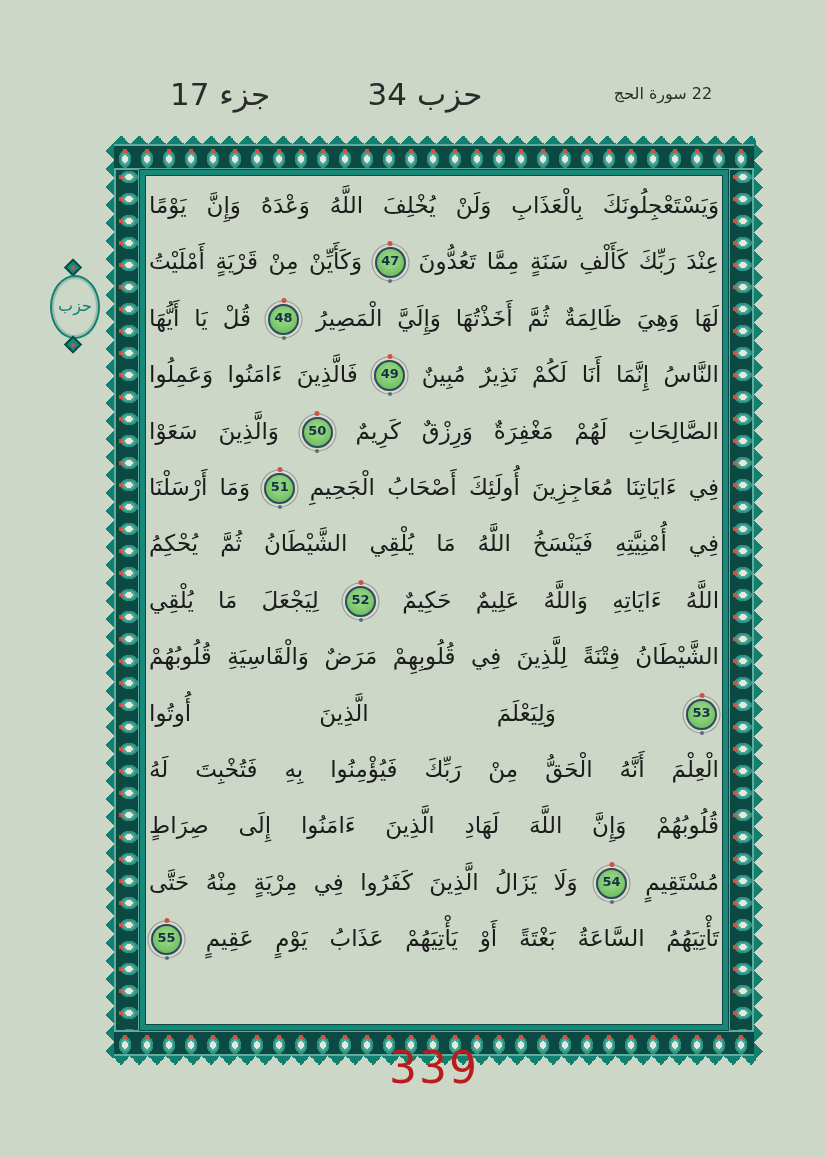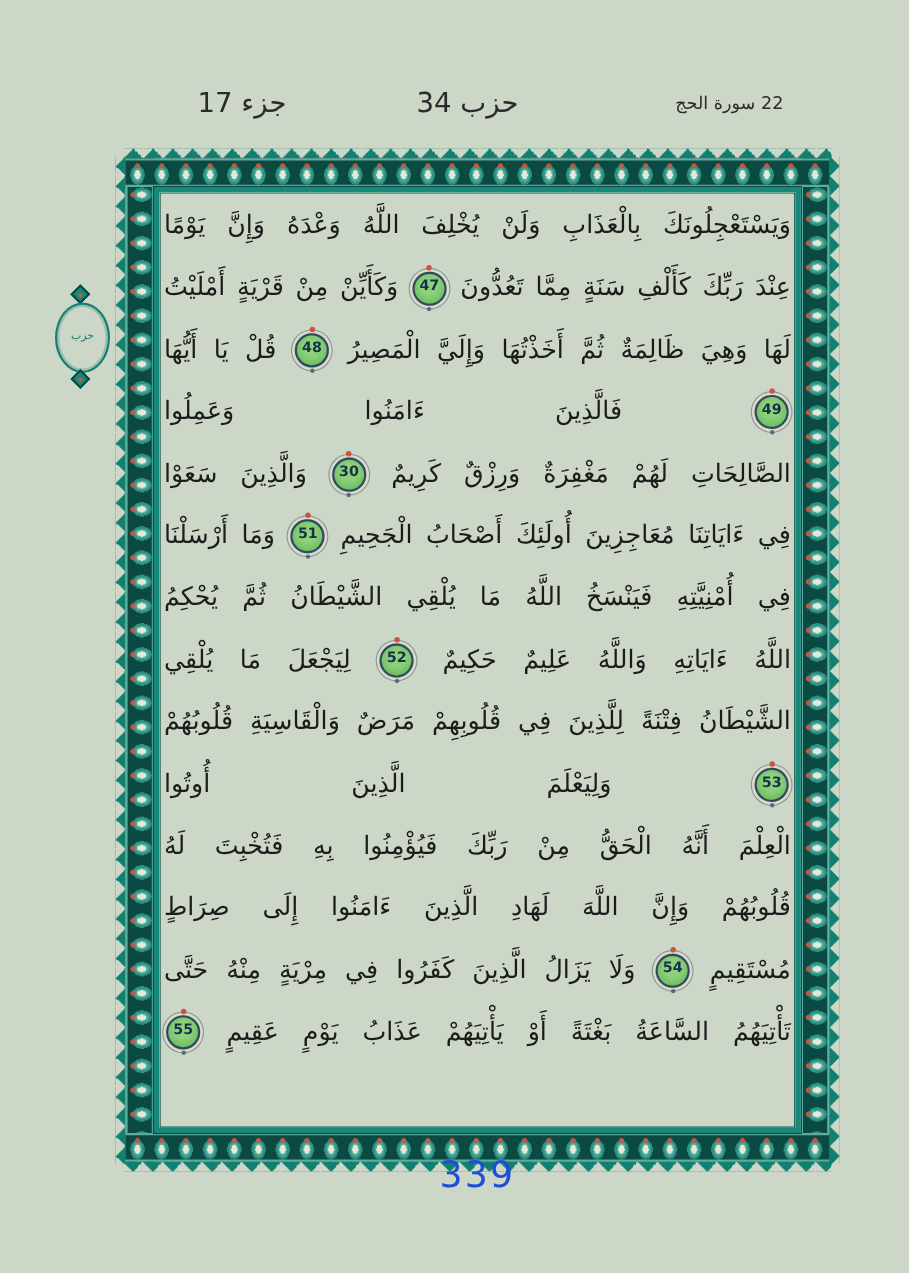--- a/index.html
+++ b/index.html
@@ -16,21 +16,21 @@
   html,body{margin:0;padding:0;}
   body{
     width:826px;height:1157px;position:relative;overflow:hidden;
     background:var(--bg);
     font-family:"DejaVu Sans", sans-serif;
     color:var(--ink);
   }
   
   .hdr{
     position:absolute;top:72px;height:44px;line-height:44px;
-    direction:rtl;text-align:center;font-size:25px;color:#2b2b2b;
+    direction:rtl;text-align:center;font-size:31px;color:#2b2b2b;
   }
   .hdr-juz{left:150px;width:140px;}
   .hdr-hizb{left:358px;width:134px;}
   .hdr-surah{left:588px;width:150px;font-size:16px;}
   
   .page-frame{position:absolute;left:105px;top:135px;width:658px;height:930px;}
   .zz{position:absolute;}
   .zz-top{top:0;left:7px;right:7px;height:9px;
     background:conic-gradient(from 135deg at 50% 0,var(--teal-mid) 0 90deg,transparent 0) 0 0/18px 9px repeat-x;}
   .zz-bottom{bottom:0;left:7px;right:7px;height:9px;
@@ -86,36 +86,36 @@
   .verse-number{
     display:block;width:100%;height:100%;line-height:24px;text-align:center;
     font-size:13px;font-weight:bold;color:#13324a;text-align-last:center;padding-left:40px;
   }
   
   .medallion{position:absolute;left:46px;top:260px;width:54px;height:92px;}
   .med-oval{
     position:absolute;top:15px;left:4px;width:46px;height:60px;border-radius:50%;
     border:2.5px solid var(--teal-mid);
     box-shadow:inset 0 0 0 2px rgba(17,128,111,.28);
-    text-align:center;line-height:58px;font-size:10px;color:var(--teal-mid);direction:rtl;
+    text-align:center;line-height:58px;font-size:16px;color:var(--teal-mid);direction:rtl;
   }
   .med-finial{
     position:absolute;left:50%;width:13px;height:13px;background:var(--teal);
     transform:translateX(-50%) rotate(45deg);
     box-shadow:inset 0 0 0 2px var(--teal-dark);
   }
   .med-finial::after{
     content:"";position:absolute;left:4.5px;top:4.5px;width:4px;height:4px;border-radius:50%;
     background:var(--red);
   }
   .med-top{top:1px;} .med-bottom{bottom:1px;}
   
   .page-number{
     position:absolute;left:105px;width:658px;top:1042px;height:52px;line-height:52px;
-    text-align:center;font-size:33px;letter-spacing:2px;color:#1d4ed8;
+    text-align:center;font-size:44px;letter-spacing:2px;color:#b91c1c;
   }
 </style>
 </head>
 <body>
 
 <div class="hdr hdr-juz">جزء 17</div>
 <div class="hdr hdr-hizb">حزب 34</div>
 <div class="hdr hdr-surah">22 سورة الحج</div>
 
 <div class="medallion">
@@ -132,22 +132,22 @@
   <div class="band band-v band-left"></div>
   <div class="band band-v band-right"></div>
   <div class="band band-h band-top"></div>
   <div class="band band-h band-bot"></div>
   <div class="frame-line"></div>
 
   <div class="text-area">
       <div class="quran-line"><span class="ayah-text">وَيَسْتَعْجِلُونَكَ بِالْعَذَابِ وَلَنْ يُخْلِفَ اللَّهُ وَعْدَهُ وَإِنَّ يَوْمًا</span></div>
       <div class="quran-line"><span class="ayah-text">عِنْدَ رَبِّكَ كَأَلْفِ سَنَةٍ مِمَّا تَعُدُّونَ</span> <span class="verse-marker"><span class="verse-number">47</span></span> <span class="ayah-text">وَكَأَيِّنْ مِنْ قَرْيَةٍ أَمْلَيْتُ</span></div>
       <div class="quran-line"><span class="ayah-text">لَهَا وَهِيَ ظَالِمَةٌ ثُمَّ أَخَذْتُهَا وَإِلَيَّ الْمَصِيرُ</span> <span class="verse-marker"><span class="verse-number">48</span></span> <span class="ayah-text">قُلْ يَا أَيُّهَا</span></div>
-      <div class="quran-line"> <span class="verse-marker"><span class="verse-number">49</span></span> <span class="ayah-text">فَالَّذِينَ ءَامَنُوا وَعَمِلُوا</span></div>
-      <div class="quran-line"><span class="ayah-text">الصَّالِحَاتِ لَهُمْ مَغْفِرَةٌ وَرِزْقٌ كَرِيمٌ</span> <span class="verse-marker"><span class="verse-number">30</span></span> <span class="ayah-text">وَالَّذِينَ سَعَوْا</span></div>
+      <div class="quran-line"><span class="ayah-text">النَّاسُ إِنَّمَا أَنَا لَكُمْ نَذِيرٌ مُبِينٌ</span> <span class="verse-marker"><span class="verse-number">49</span></span> <span class="ayah-text">فَالَّذِينَ ءَامَنُوا وَعَمِلُوا</span></div>
+      <div class="quran-line"><span class="ayah-text">الصَّالِحَاتِ لَهُمْ مَغْفِرَةٌ وَرِزْقٌ كَرِيمٌ</span> <span class="verse-marker"><span class="verse-number">50</span></span> <span class="ayah-text">وَالَّذِينَ سَعَوْا</span></div>
       <div class="quran-line"><span class="ayah-text">فِي ءَايَاتِنَا مُعَاجِزِينَ أُولَئِكَ أَصْحَابُ الْجَحِيمِ</span> <span class="verse-marker"><span class="verse-number">51</span></span> <span class="ayah-text">وَمَا أَرْسَلْنَا</span></div>
       <div class="quran-line"><span class="ayah-text">فِي أُمْنِيَّتِهِ فَيَنْسَخُ اللَّهُ مَا يُلْقِي الشَّيْطَانُ ثُمَّ يُحْكِمُ</span></div>
       <div class="quran-line"><span class="ayah-text">اللَّهُ ءَايَاتِهِ وَاللَّهُ عَلِيمٌ حَكِيمٌ</span> <span class="verse-marker"><span class="verse-number">52</span></span> <span class="ayah-text">لِيَجْعَلَ مَا يُلْقِي</span></div>
       <div class="quran-line"><span class="ayah-text">الشَّيْطَانُ فِتْنَةً لِلَّذِينَ فِي قُلُوبِهِمْ مَرَضٌ وَالْقَاسِيَةِ قُلُوبُهُمْ</span></div>
       <div class="quran-line"> <span class="verse-marker"><span class="verse-number">53</span></span> <span class="ayah-text">وَلِيَعْلَمَ الَّذِينَ أُوتُوا</span></div>
       <div class="quran-line"><span class="ayah-text">الْعِلْمَ أَنَّهُ الْحَقُّ مِنْ رَبِّكَ فَيُؤْمِنُوا بِهِ فَتُخْبِتَ لَهُ</span></div>
       <div class="quran-line"><span class="ayah-text">قُلُوبُهُمْ وَإِنَّ اللَّهَ لَهَادِ الَّذِينَ ءَامَنُوا إِلَى صِرَاطٍ</span></div>
       <div class="quran-line"><span class="ayah-text">مُسْتَقِيمٍ</span> <span class="verse-marker"><span class="verse-number">54</span></span> <span class="ayah-text">وَلَا يَزَالُ الَّذِينَ كَفَرُوا فِي مِرْيَةٍ مِنْهُ حَتَّى</span></div>
       <div class="quran-line"><span class="ayah-text">تَأْتِيَهُمُ السَّاعَةُ بَغْتَةً أَوْ يَأْتِيَهُمْ عَذَابُ يَوْمٍ عَقِيمٍ</span> <span class="verse-marker"><span class="verse-number">55</span></span></div>
     </div>

